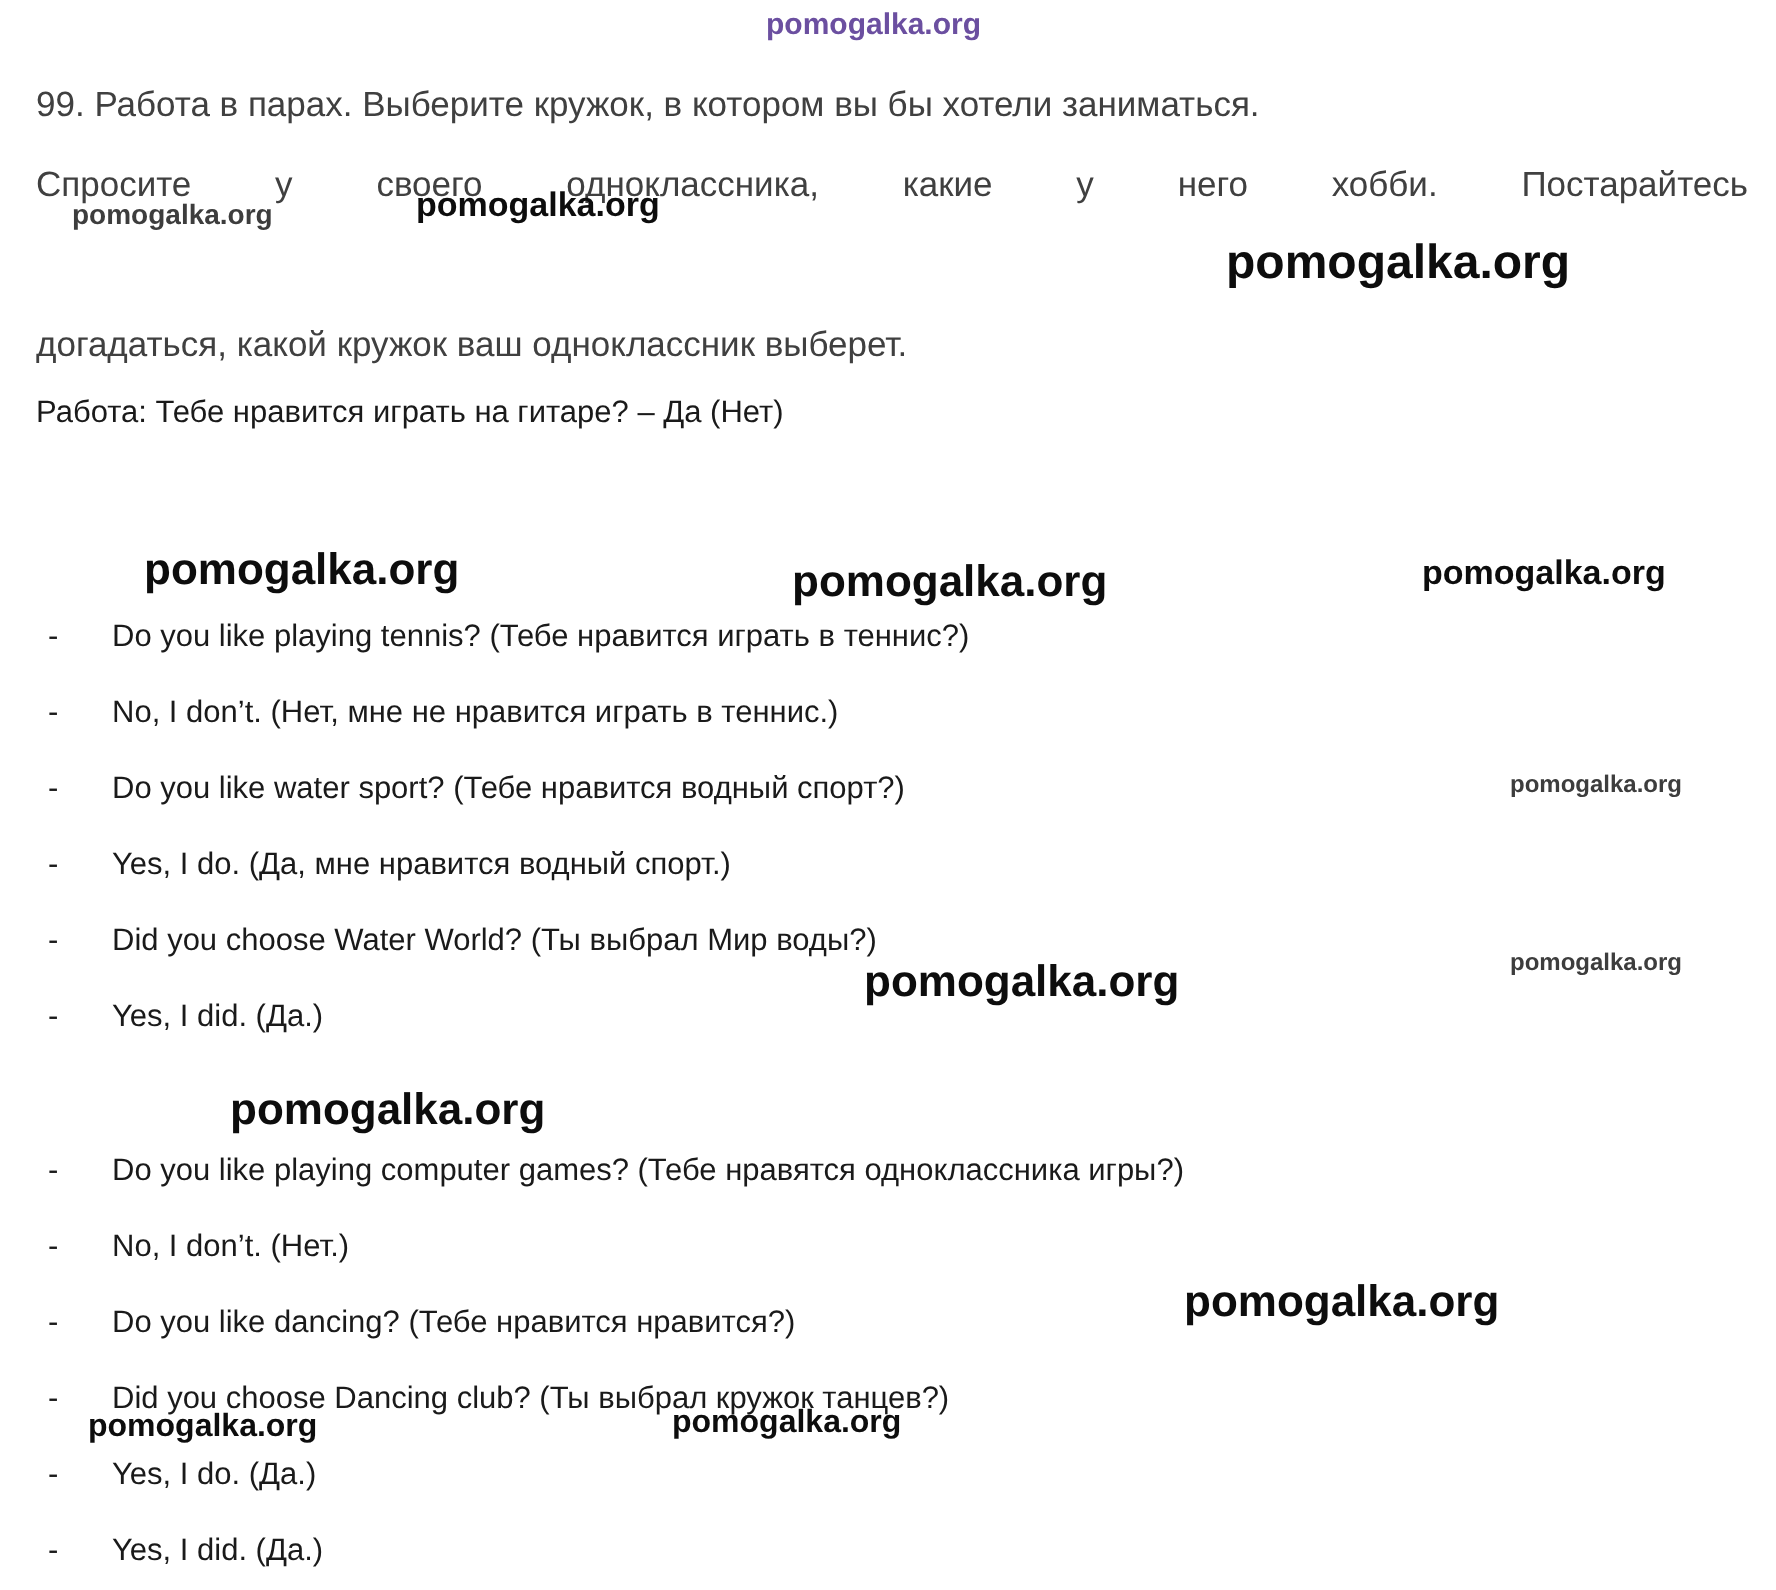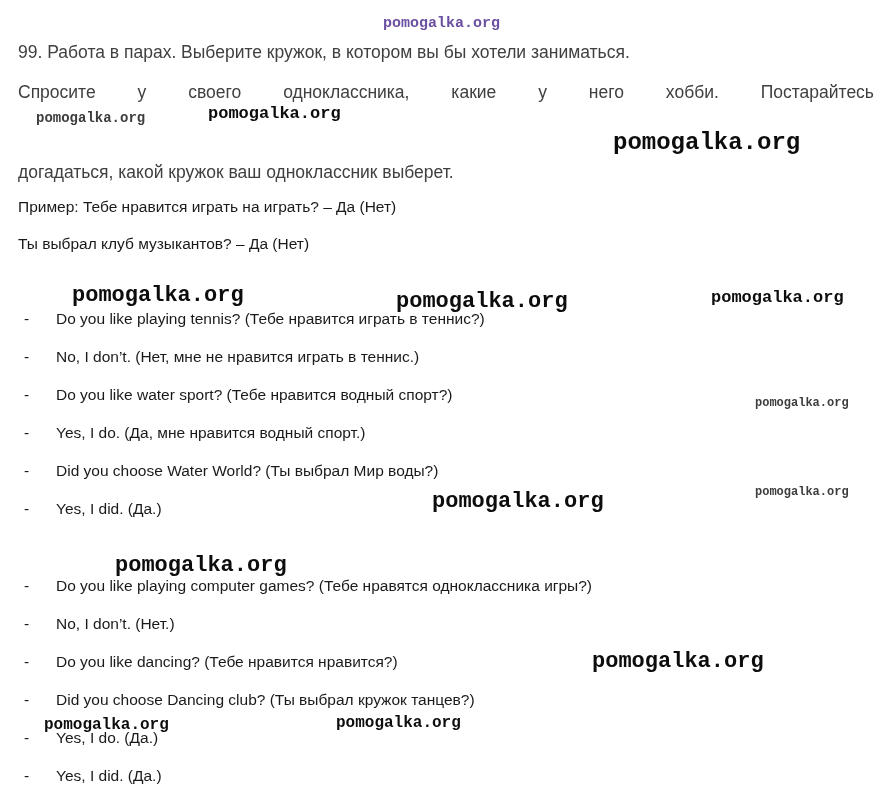--- a/index.html
+++ b/index.html
@@ -80,24 +80,23 @@
     display: inline-block;
     width: 32px;
     color: #1a1a1a;
   }
 
   
   .wm {
     position: absolute;
     color: #0d0d0d;
     font-weight: bold;
-    font-family: Liberation Mono, monospace;
+    font-family: Liberation Sans, sans-serif;
     white-space: nowrap;
     pointer-events: none;
-    margin-top: 11px;
   }
   .wm-purple {
     color: #6b4fa0;
   }
   .wm-gray {
     color: #3d3d3d;
     font-weight: bold;
   }
 </style>
 </head>
@@ -105,22 +104,21 @@
 
 <div class="page">
 
   <div class="task-heading">
     <span class="line">99. Работа в парах. Выберите кружок, в котором вы бы хотели заниматься.</span>
     <span class="line-2">Спросите у своего одноклассника, какие у него хобби. Постарайтесь</span>
     <span class="line">догадаться, какой кружок ваш одноклассник выберет.</span>
   </div>
 
   <div class="example">
-    <span class="ex-line">Пример: Тебе нравится играть на играть? – Да (Нет)</span>
-    <span class="ex-line">Ты выбрал клуб музыкантов? – Да (Нет)</span>
+    <span class="ex-line">Работа: Тебе нравится играть на гитаре? – Да (Нет)</span>
   </div>
 
   <div class="dialogue dialogue-1">
     <span class="dlg-row"><span class="dash">-</span><span>Do you like playing tennis? (Тебе нравится играть в теннис?)</span></span>
     <span class="dlg-row"><span class="dash">-</span><span>No, I don’t. (Нет, мне не нравится играть в теннис.)</span></span>
     <span class="dlg-row"><span class="dash">-</span><span>Do you like water sport? (Тебе нравится водный спорт?)</span></span>
     <span class="dlg-row"><span class="dash">-</span><span>Yes, I do. (Да, мне нравится водный спорт.)</span></span>
     <span class="dlg-row"><span class="dash">-</span><span>Did you choose Water World? (Ты выбрал Мир воды?)</span></span>
     <span class="dlg-row"><span class="dash">-</span><span>Yes, I did. (Да.)</span></span>
   </div>

